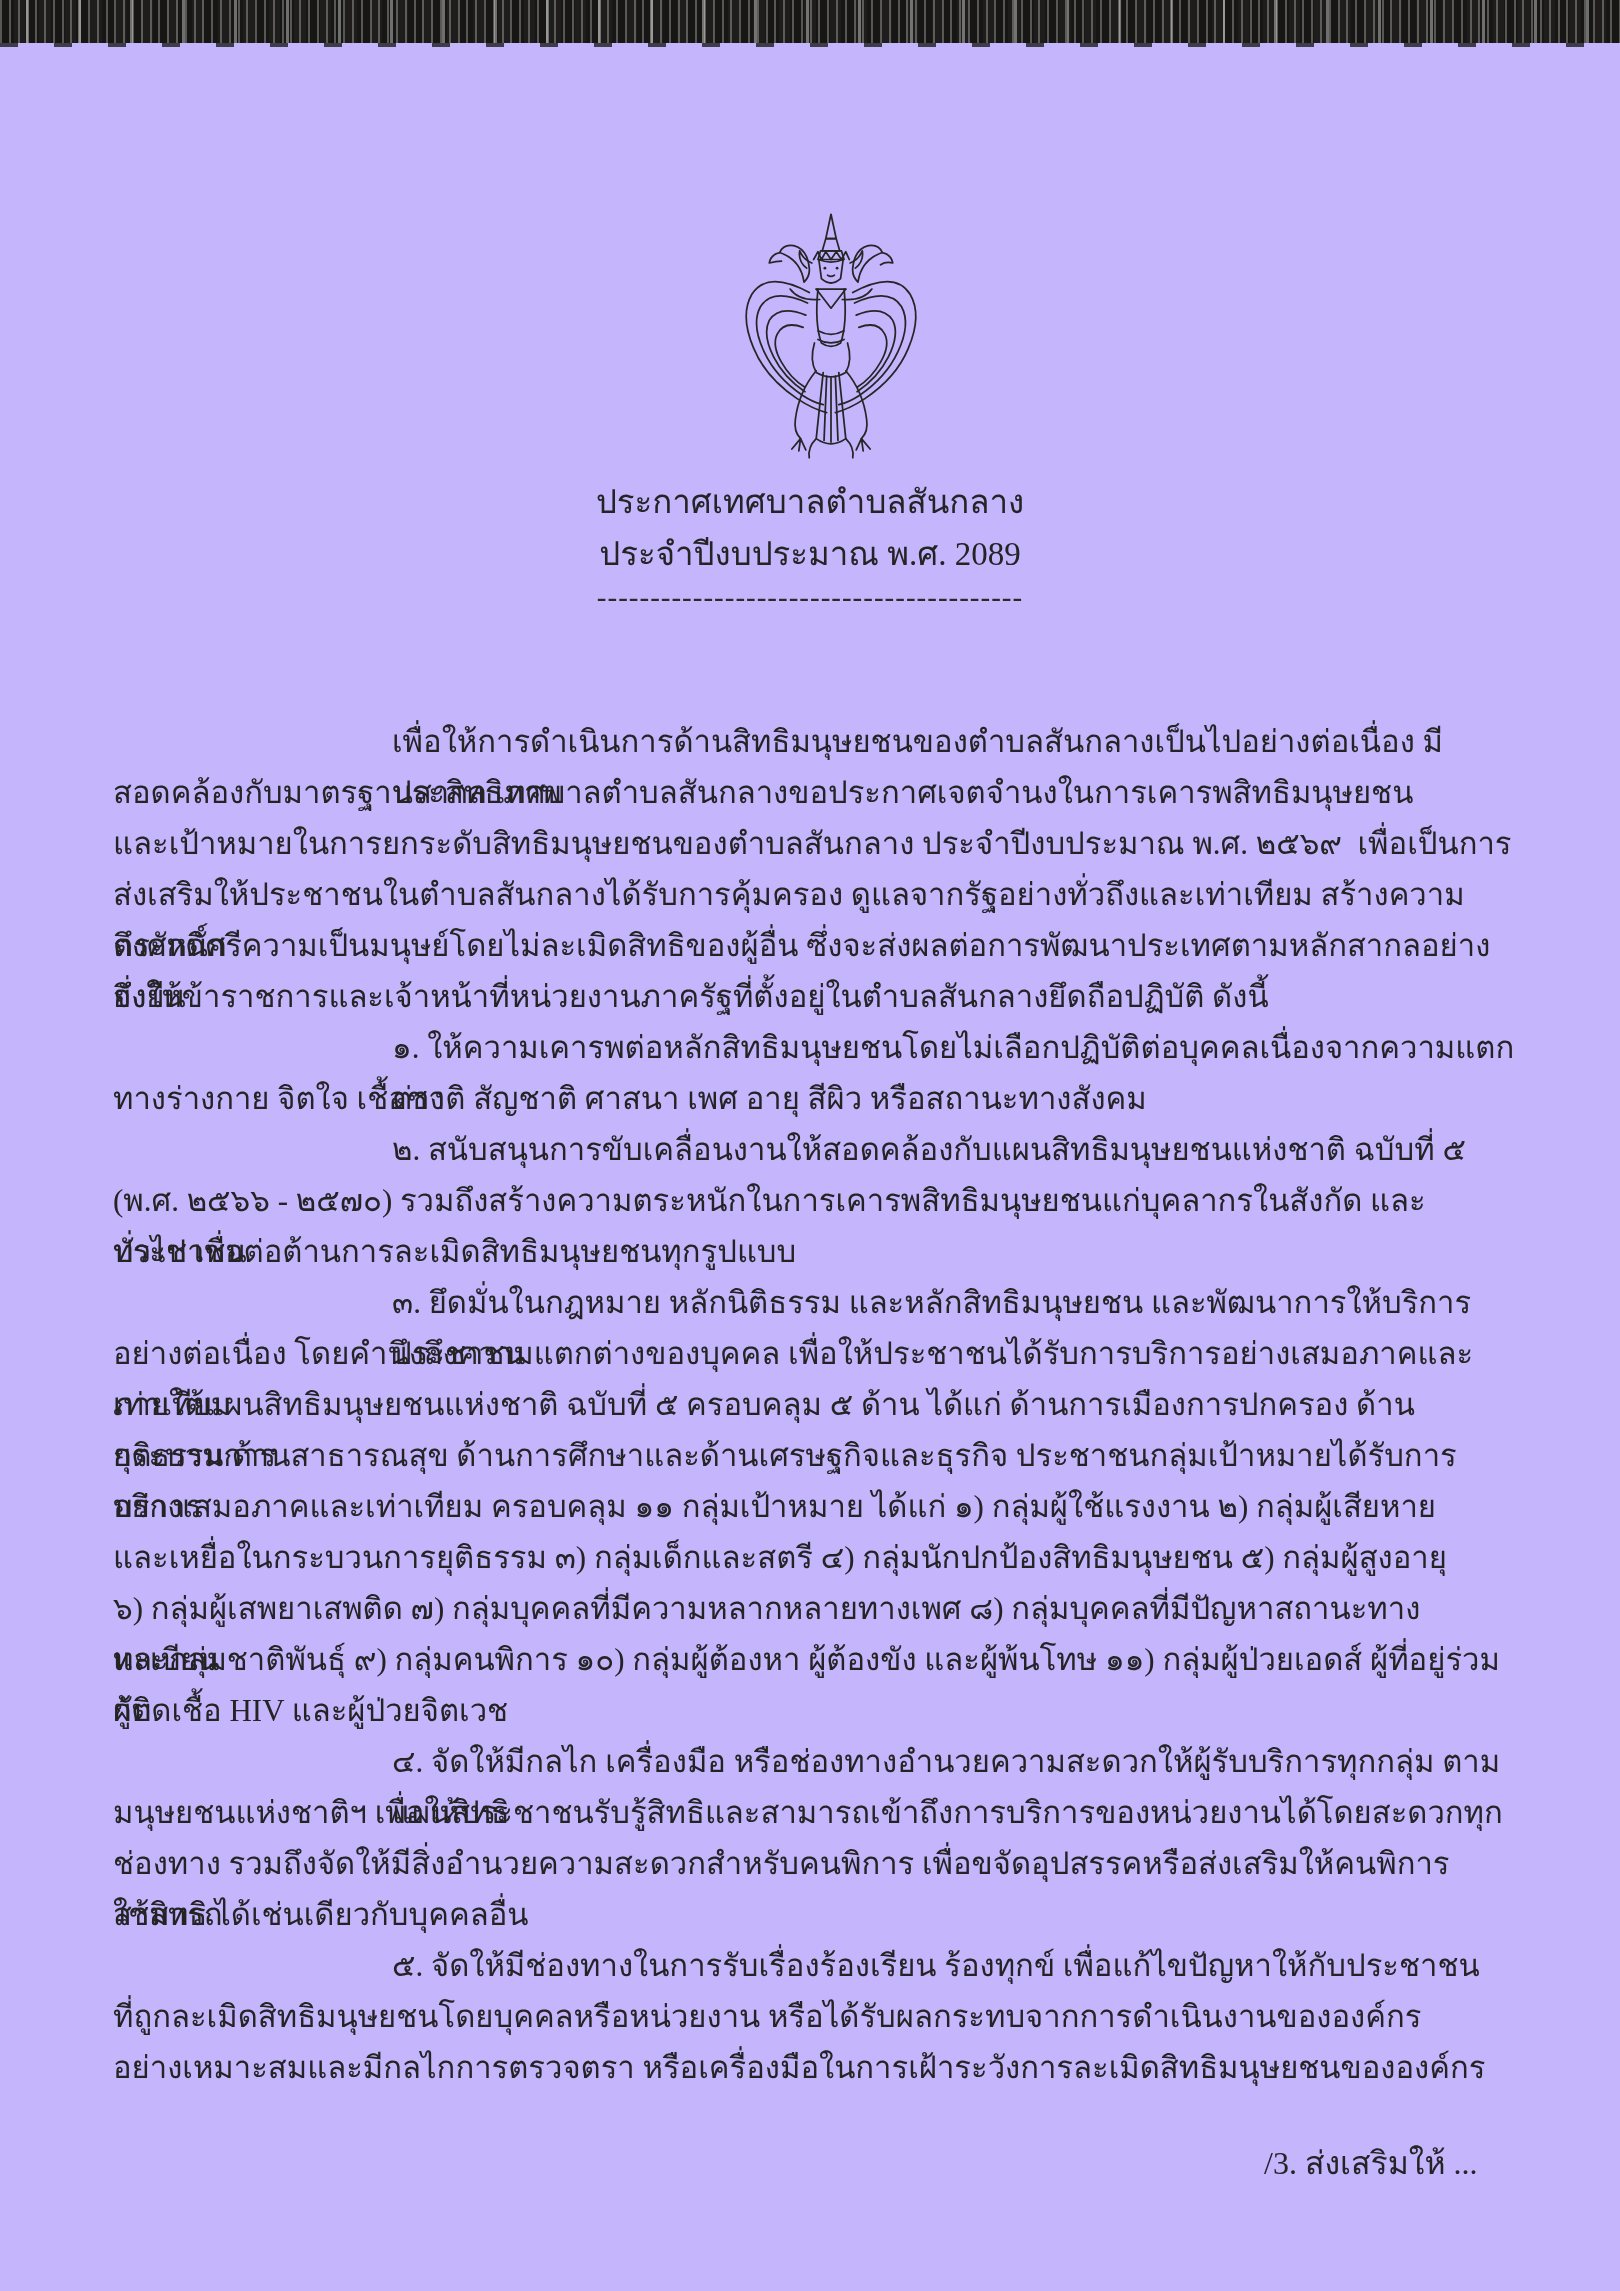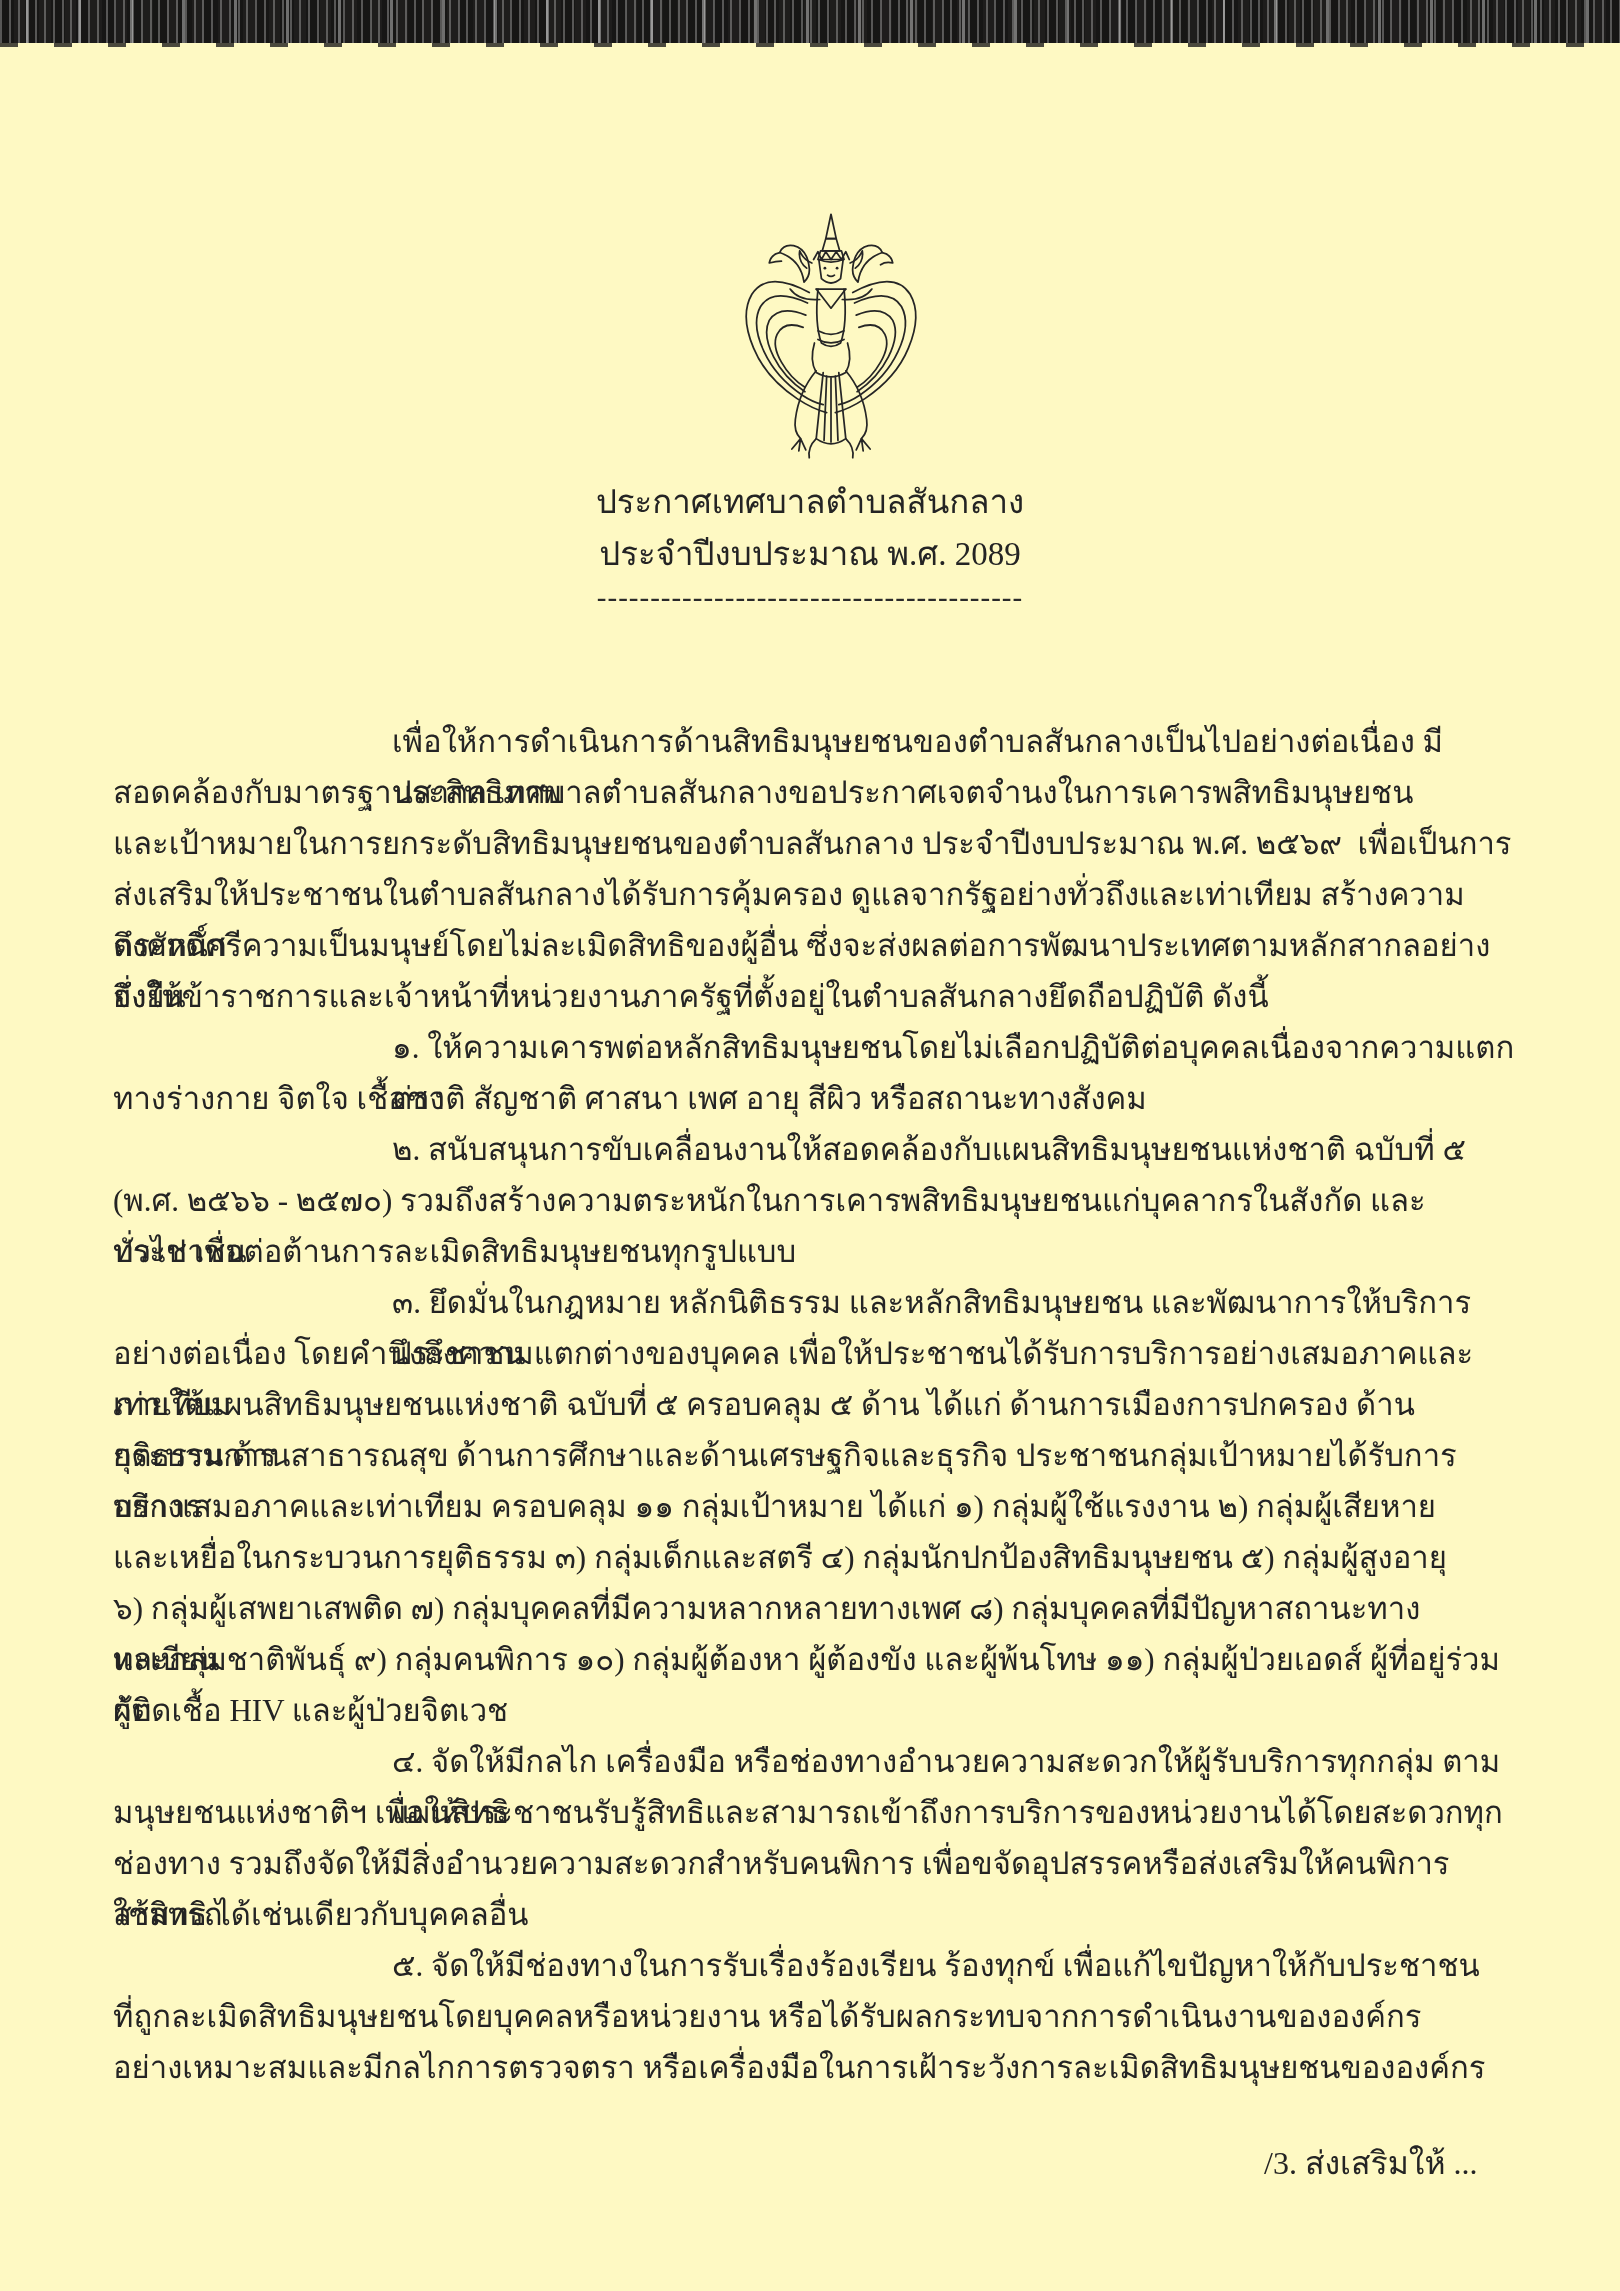--- a/index.html
+++ b/index.html
@@ -3,21 +3,21 @@
 <meta charset="utf-8">
 <style>
   html, body { margin:0; padding:0; }
   body {
     width:1620px; height:2292px;
     background:#f2f1ef;
     font-family:"Liberation Serif","DejaVu Serif",serif;
   }
   .page {
     position:relative; width:1620px; height:2292px;
-    background:#fef9c3; overflow:hidden;
+    background:#c4b5fd; overflow:hidden;
     color:#242424;
   }
   
   .scan-band {
     position:absolute; top:0; left:0; width:1620px; height:43px;
     background:
       repeating-linear-gradient(90deg, rgba(255,255,255,.28) 0 2px, rgba(255,255,255,0) 2px 8.8px),
       repeating-linear-gradient(90deg, rgba(255,255,255,0) 0 26.5px, rgba(255,255,255,.38) 26.5px 29px, rgba(255,255,255,0) 29px 52px),
       repeating-linear-gradient(90deg, rgba(0,0,0,.25) 0 13.7px, rgba(0,0,0,0) 13.7px 25.5px),
       #1e1d1c;

